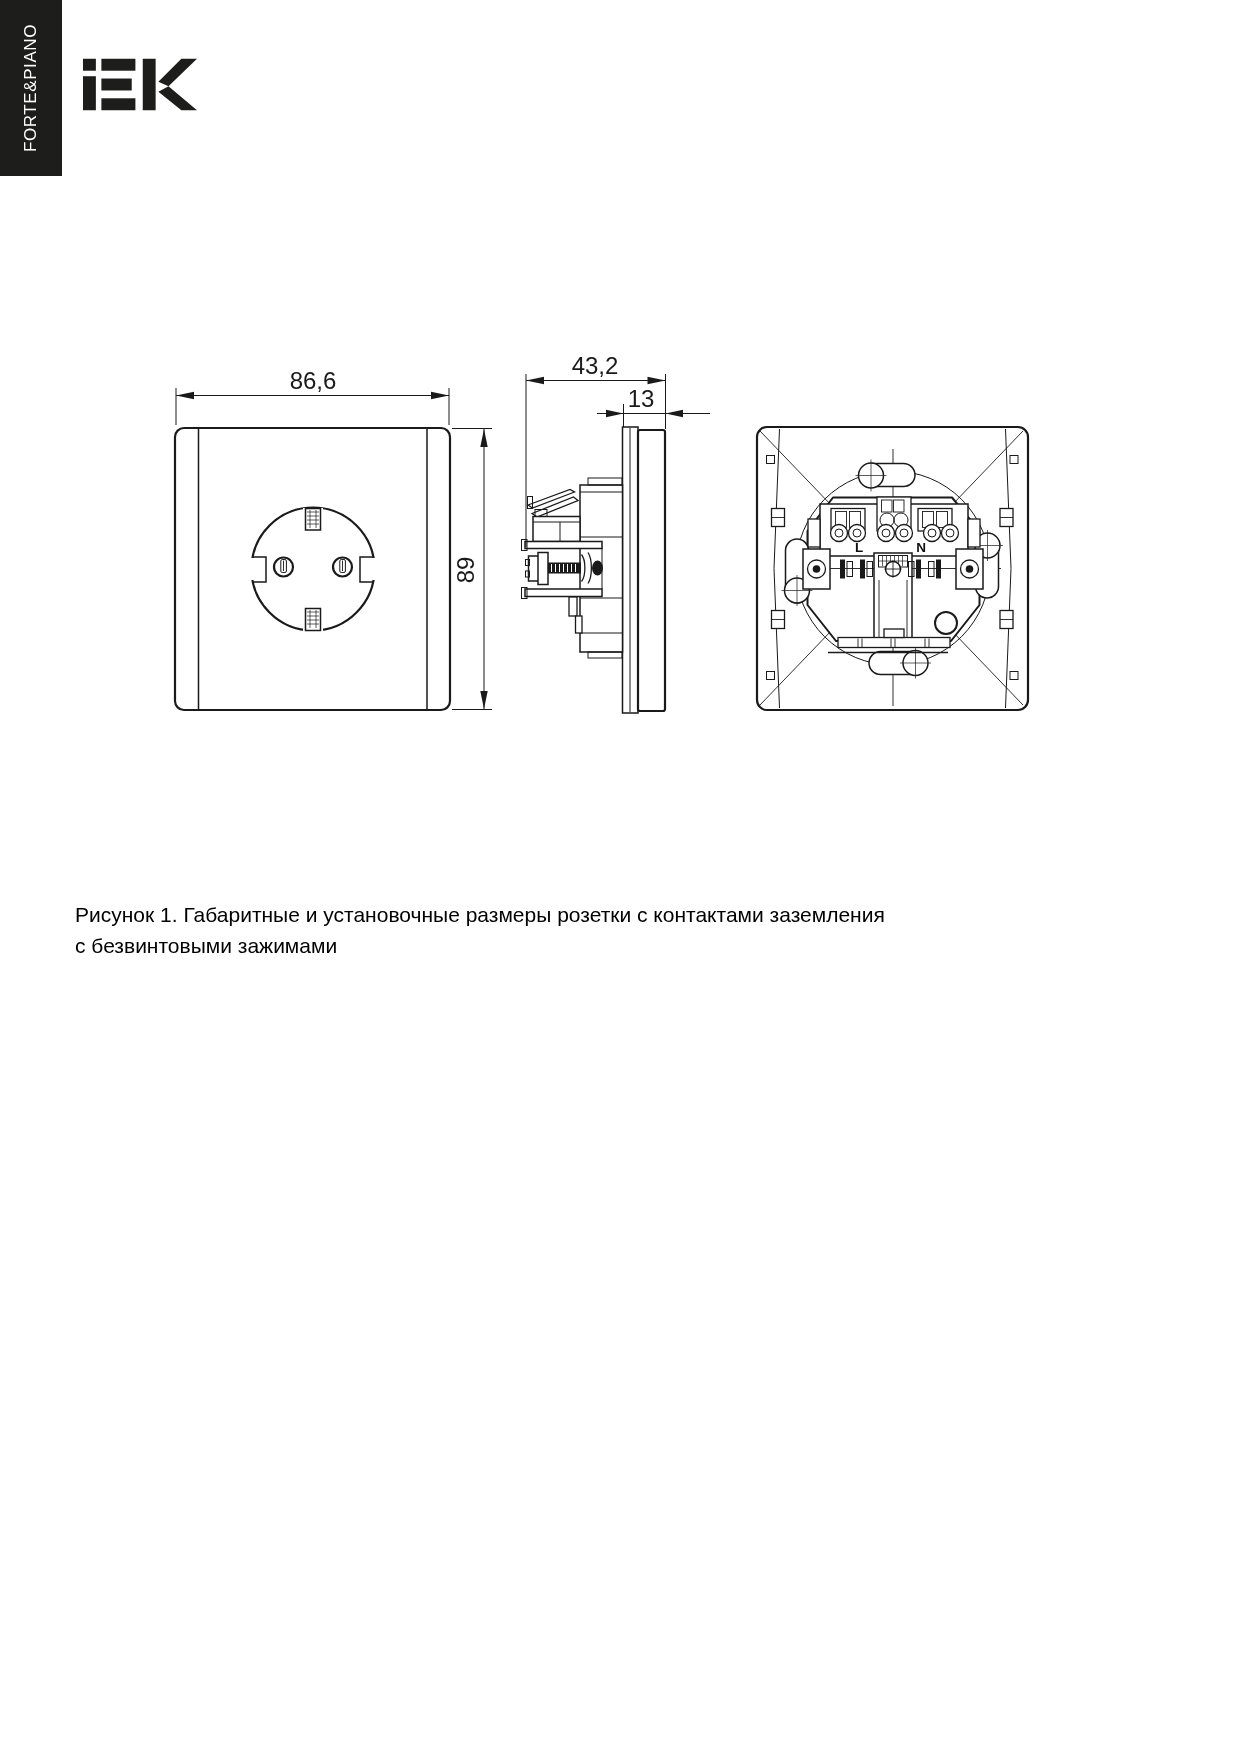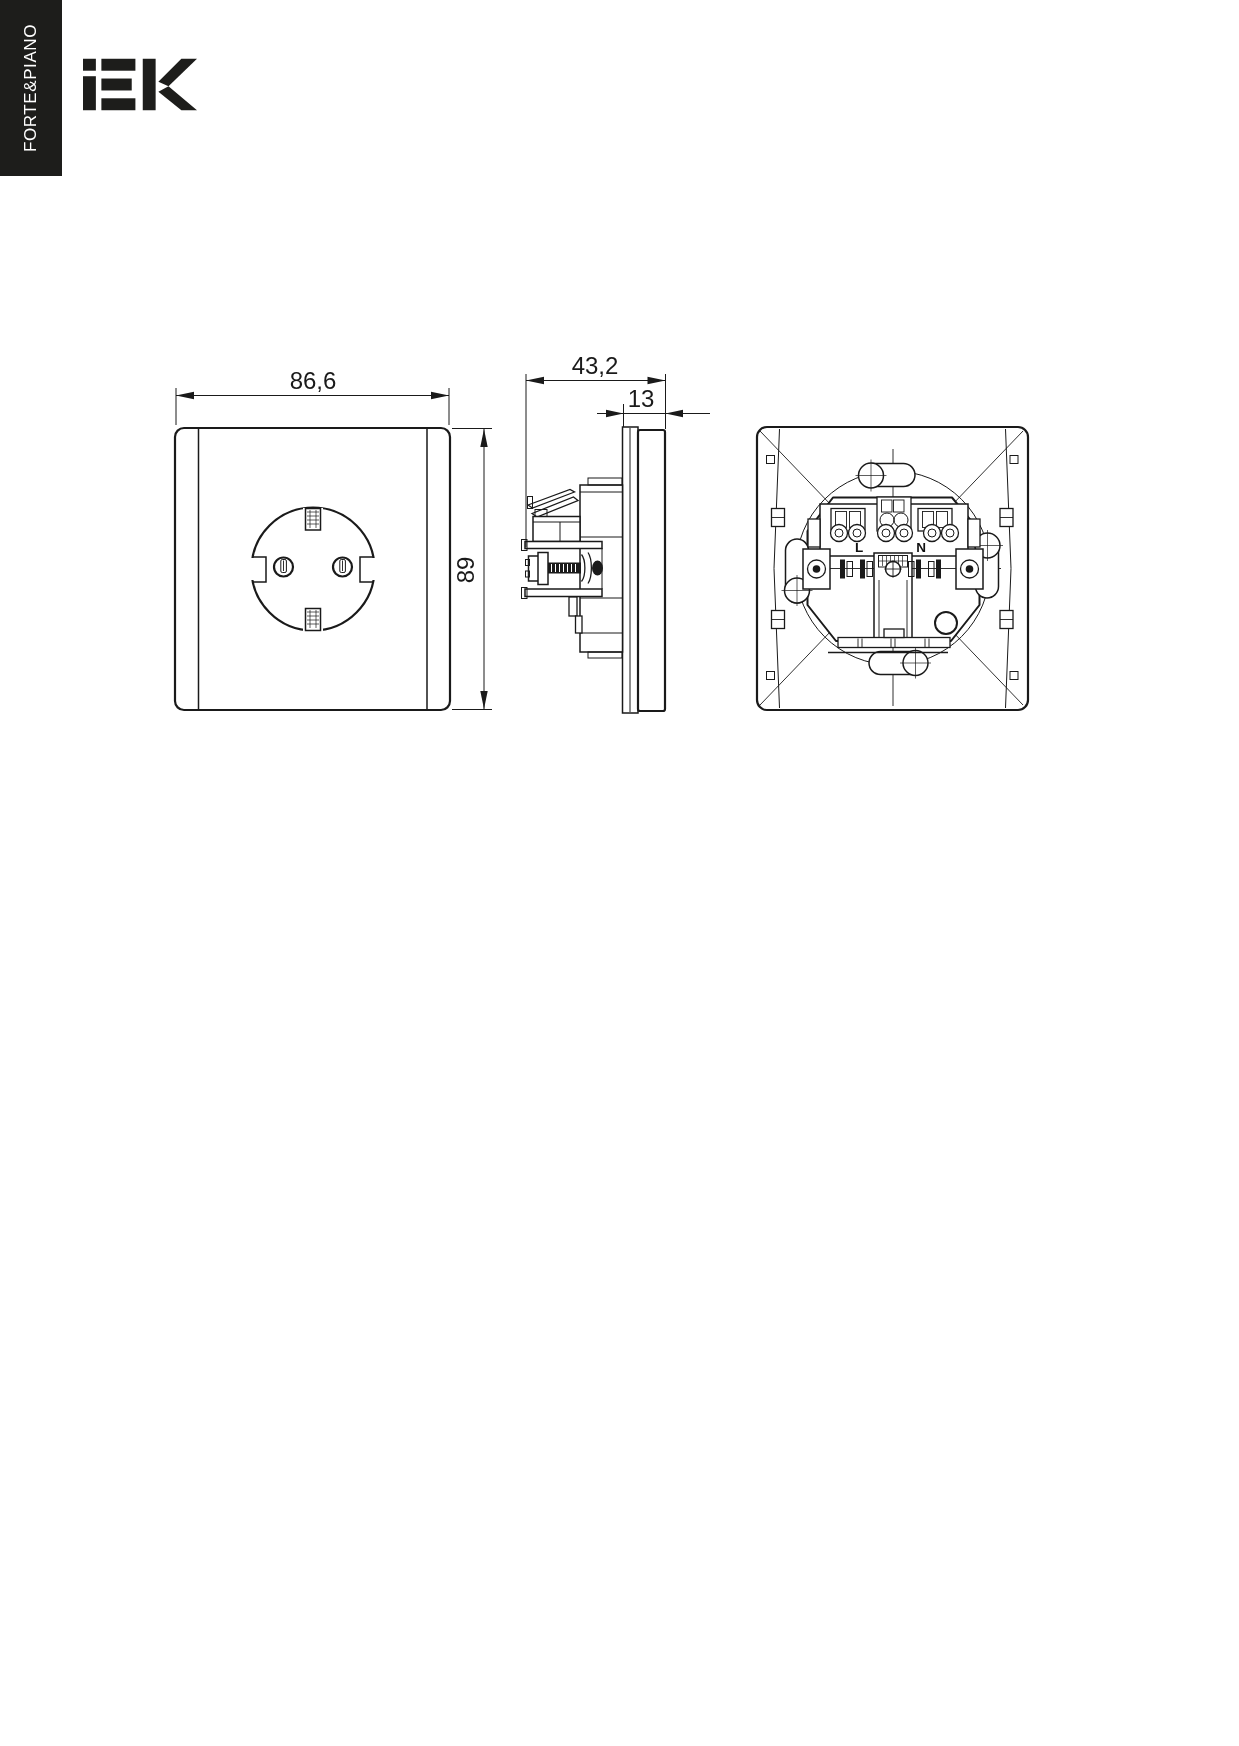--- a/index.html
+++ b/index.html
@@ -224,14 +224,18 @@
         <circle class="dark" cx="969.5" cy="569" r="3.8"></circle>
 
       <rect class="lw13f" x="838" y="637.5" width="112" height="10"></rect>
       <path class="lw09" d="M858,638.5 V647 M862,638.5 V647 M891,638.5 V647 M895,638.5 V647 M925,638.5 V647 M929,638.5 V647"></path>
       <rect class="lw13f" x="884" y="629" width="20" height="8.5"></rect>
       <path class="lw15" d="M828,652.5 H948"></path>
       <circle class="lw2f" cx="946" cy="623" r="11"></circle>
     </g>
   </svg>
 
+  <div class="caption">
+    <div>Рисунок 1. Габаритные и установочные размеры розетки с контактами заземления</div>
+    <div>с безвинтовыми зажимами</div>
+  </div>
 
 </div>
 
 </body></html>

